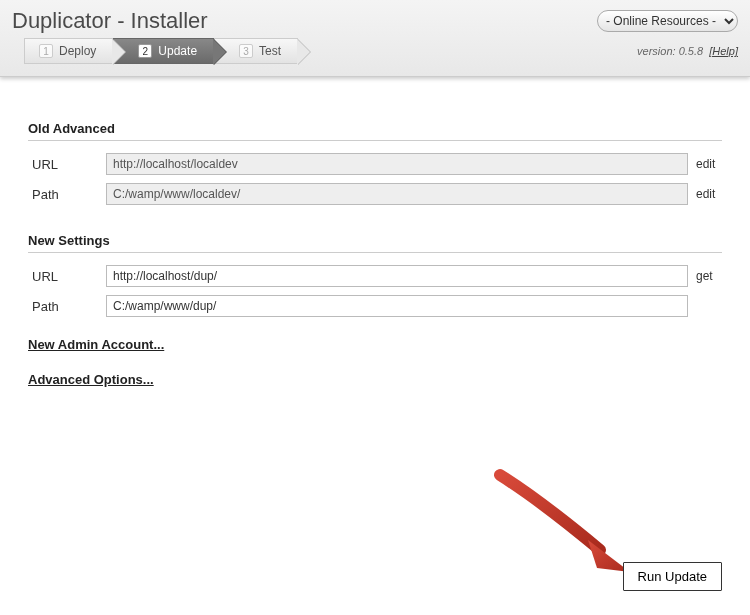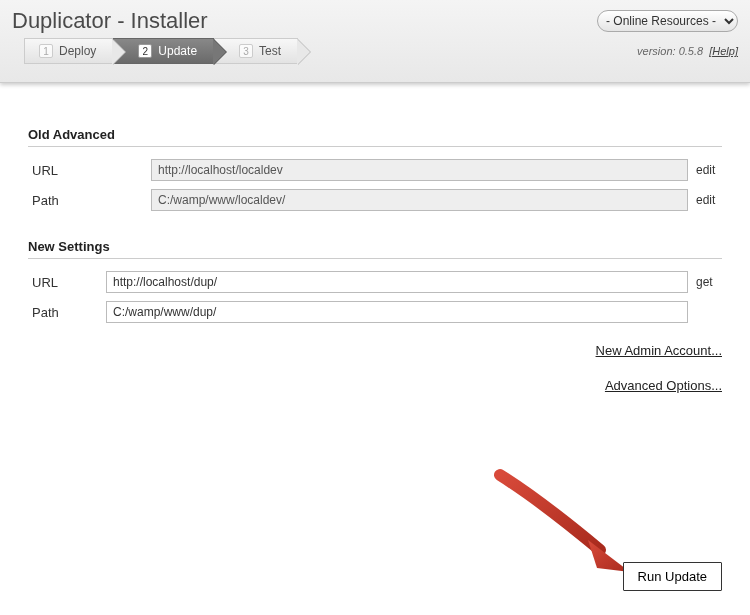--- a/index.html
+++ b/index.html
@@ -10,21 +10,21 @@
       background: #fff;
       width: 750px;
       height: 615px;
       position: relative;
       overflow: hidden;
     }
     .header {
       background: linear-gradient(to bottom, #f4f4f4 0%, #e8e8e8 100%);
       border-bottom: 1px solid #ccc;
       box-shadow: 0 2px 4px rgba(0,0,0,0.2);
-      padding: 8px 12px 18px 12px;
+      padding: 8px 12px 12px 12px;
     }
     .header-top {
       display: flex;
       justify-content: space-between;
       align-items: center;
       margin-bottom: 4px;
     }
     .header-title {
       font-size: 22px;
       font-weight: normal;
@@ -163,38 +163,36 @@
       flex: 1;
       font-size: 12px;
       padding: 3px 6px;
       border: 1px solid #bbb;
       background: #fff;
       color: #333;
     }
     .field-input.readonly {
       background: #eeeeee;
       color: #555;
-      margin-left: 45px;
     }
     .field-action {
       font-size: 12px;
       color: #333;
       margin-left: 8px;
       width: 26px;
       cursor: pointer;
     }
     .expand-link {
       display: block;
       font-size: 13px;
-      font-weight: normal;
+      font-weight: bold;
       color: #222;
       text-decoration: underline;
       margin-top: 20px;
       cursor: pointer;
-      text-align: right;
     }
     .run-button {
       position: absolute;
       right: 28px;
       bottom: 24px;
       padding: 6px 14px;
       font-size: 13px;
       background: #fff;
       border: 1px solid #333;
       border-radius: 1px;

